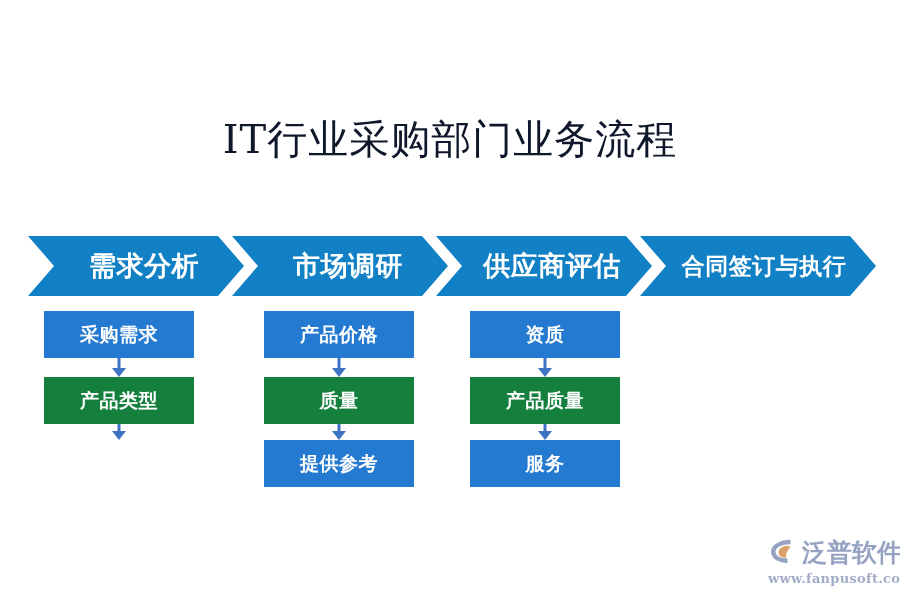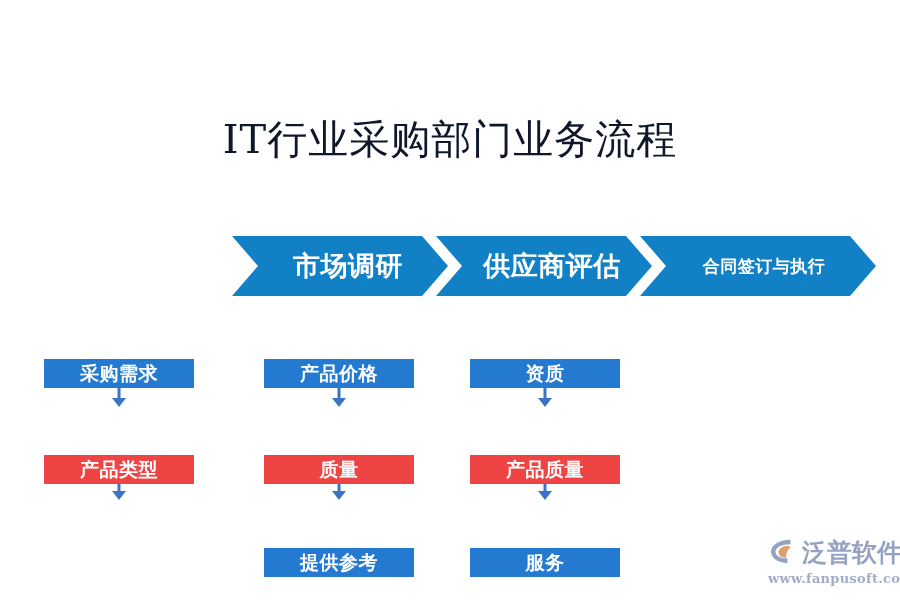--- a/index.html
+++ b/index.html
@@ -60,49 +60,48 @@
     font-weight: 700;
     color: #ffffff;
     white-space: nowrap;
     padding-left: 16px;
     letter-spacing: 0.5px;
   }
   .chevron.c0 { left: 28px;  width: 216px; }
   .chevron.c1 { left: 232px; width: 216px; }
   .chevron.c2 { left: 436px; width: 216px; }
   .chevron.c3 { left: 640px; width: 236px; }
-  .chevron.c3 .chevron-label { font-size: 17px; padding-left: 12px; }
+  .chevron.c3 .chevron-label { font-size: 23px; padding-left: 12px; }
 
   
   .column {
     position: absolute;
     top: 311px;
     width: 150px;
   }
   .column.col0 { left: 44px; }
   .column.col1 { left: 264px; }
   .column.col2 { left: 470px; }
   .column.col3 { left: 672px; }
 
   .node-box {
     width: 150px;
-    height: 29px;
+    height: 47px;
     display: flex;
     align-items: center;
     justify-content: center;
     color: #ffffff;
     font-family: Liberation Mono, monospace;
     font-size: 19px;
     font-weight: 700;
     white-space: nowrap;
     letter-spacing: 0.5px;
-    margin-top: 48px;
   }
   .node-box.blue { background: #2479d0; }
-  .node-box.teal { background: #ef4444; text-align: center; }
+  .node-box.teal { background: #15803d; text-align: center; }
 
   .arrow-gap {
     height: 19px;
     position: relative;
   }
   .arrow-gap.tall { height: 16px; }
   .down-arrow {
     position: absolute;
     left: 50%;
     top: 0;
@@ -171,20 +170,23 @@
 </style>
 </head>
 <body>
 
 <div id="canvas">
 
   <div id="page-title">IT行业采购部门业务流程</div>
 
   <div class="chevron-band">
 
+    <div class="chevron c0">
+      <span class="chevron-label">需求分析</span>
+    </div>
 
     <div class="chevron c1">
       <span class="chevron-label">市场调研</span>
     </div>
 
     <div class="chevron c2">
       <span class="chevron-label">供应商评估</span>
     </div>
 
     <div class="chevron c3">

